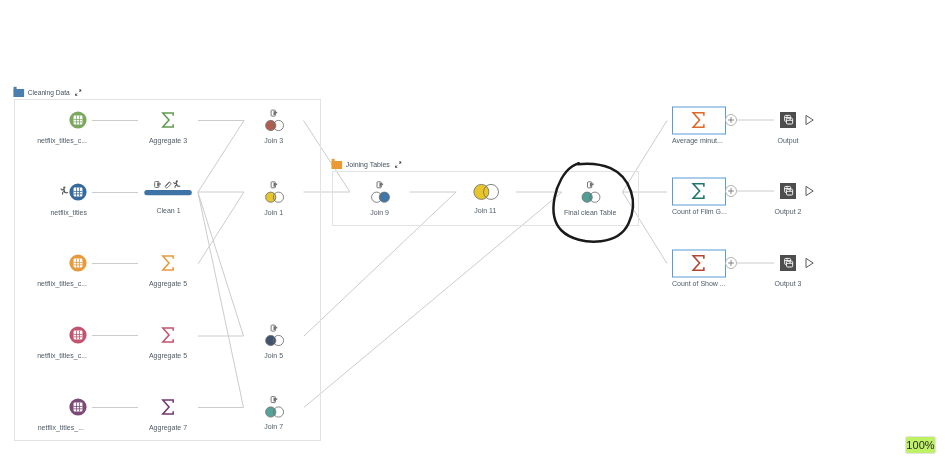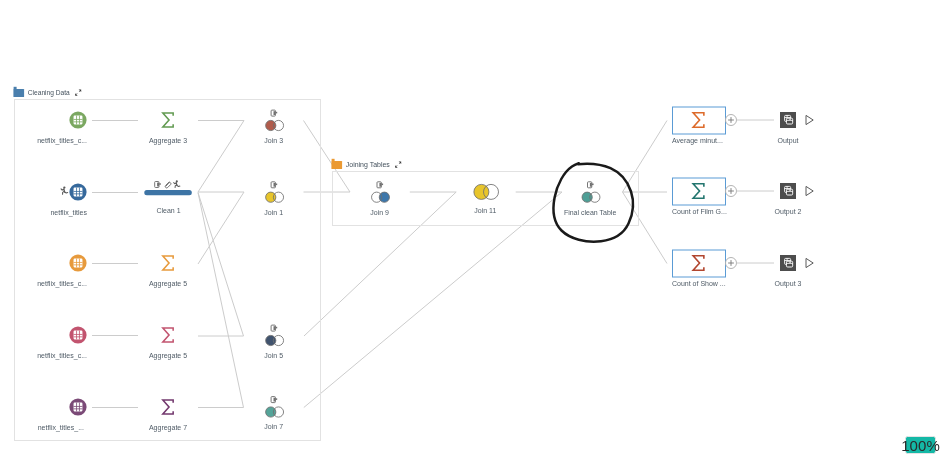--- a/index.html
+++ b/index.html
@@ -3,22 +3,22 @@
 <meta charset="utf-8">
 <title>Tableau Prep Flow</title>
 <style>
   html,body{margin:0;padding:0;background:#ffffff;}
   body{width:945px;height:463px;overflow:hidden;
        font-family:"Liberation Sans",sans-serif;-webkit-font-smoothing:antialiased;}
   #stage{position:relative;width:945px;height:415px;background:#fff;}
   svg{display:block;}
   #flow{position:absolute;left:0;top:0;}
   .zoombox{position:absolute;left:905px;top:436px;width:31px;height:18px;
-     border:1px solid #e4e4e4;background:#14b8a6;border-radius:2.5px;box-sizing:border-box;
-     font-size:15px;color:#2b2b2b;display:flex;align-items:center;justify-content:center;
+     border:1px solid #e4e4e4;background:#bef264;border-radius:2.5px;box-sizing:border-box;
+     font-size:11px;color:#2b2b2b;display:flex;align-items:center;justify-content:center;
      letter-spacing:0.1px;}
   text{font-family:"Liberation Sans",sans-serif;}
 </style>
 </head>
 <body>
 
 <div id="stage">
   <svg id="flow" width="945" height="463" viewBox="0 0 945 463">
       <g>
         <polyline points="92,120.5 138,120.5" fill="none" stroke="#cccccc" stroke-width="1"></polyline>

